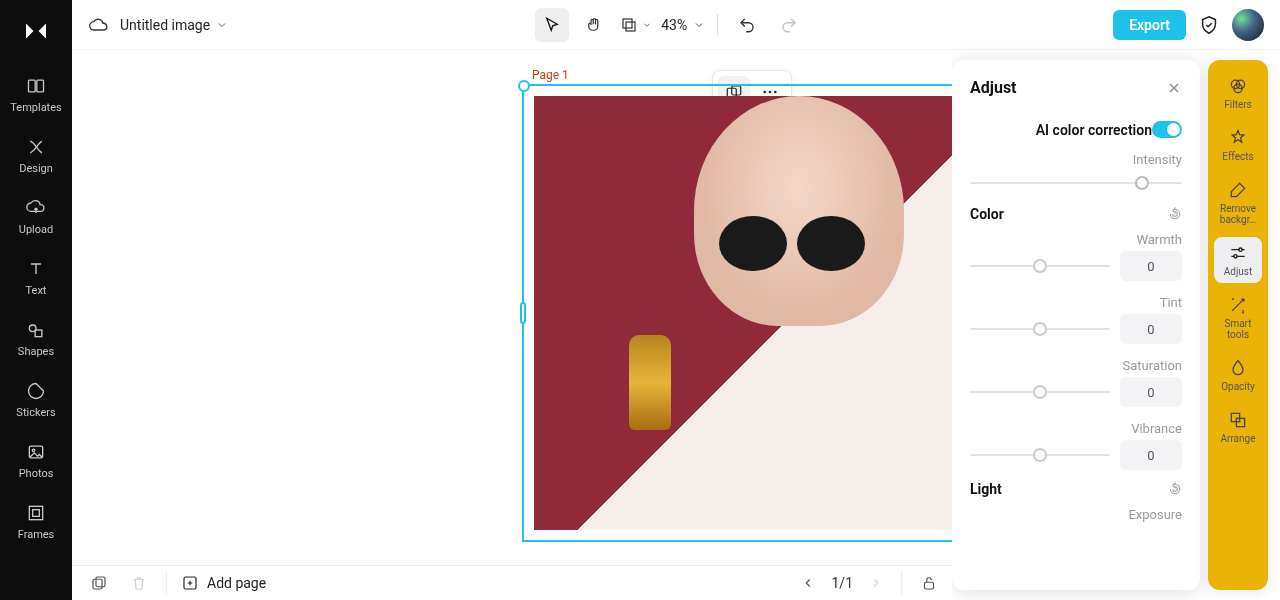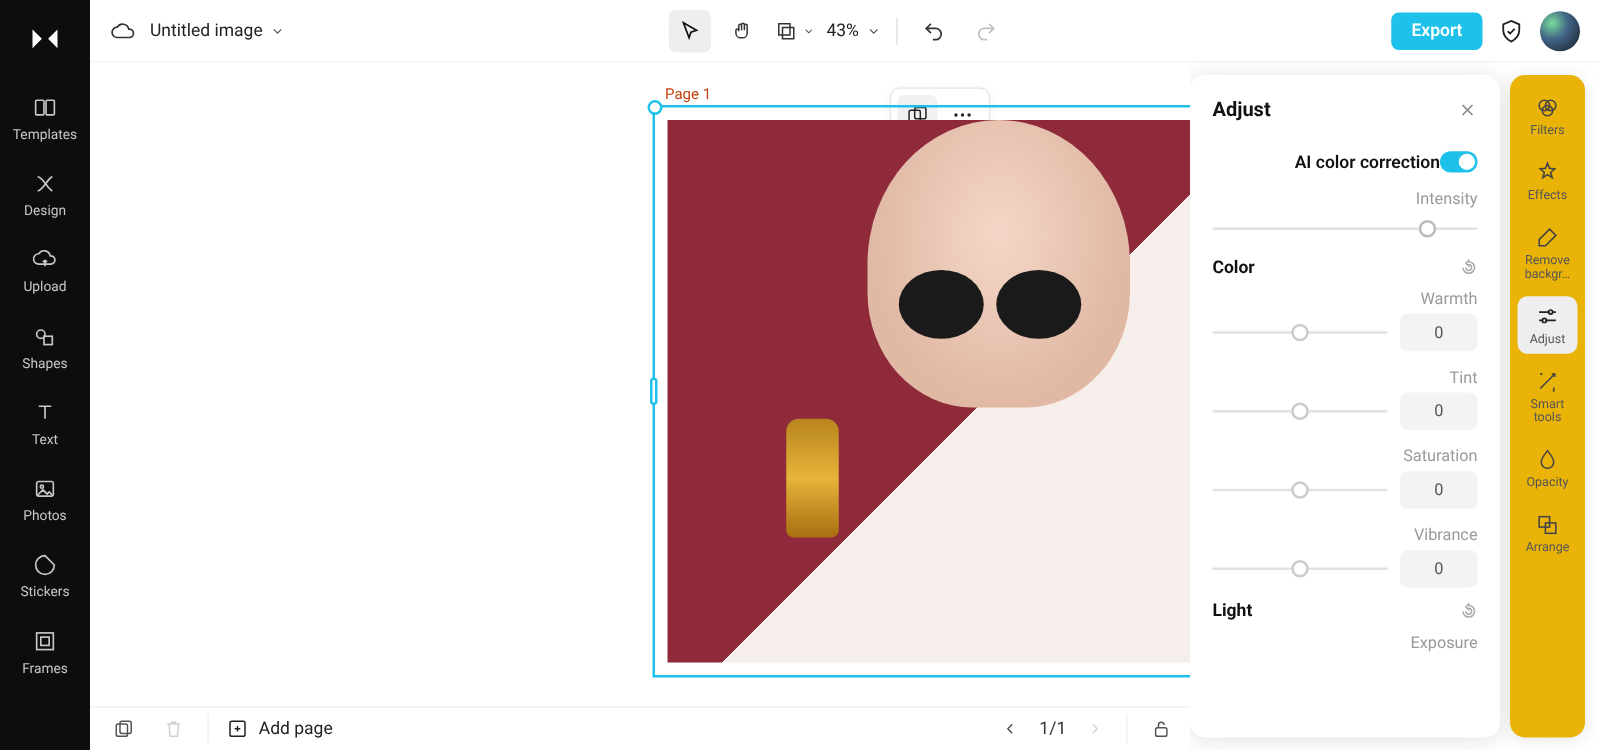--- a/index.html
+++ b/index.html
@@ -115,51 +115,51 @@
         <svg width="20" height="20" viewBox="0 0 24 24" fill="none" stroke="#c8c8c8" stroke-width="1.6">
           <path d="M6 16a5 5 0 010-10 6 6 0 0111 2 4 4 0 011 8H6z"></path>
           <path d="M12 12v6m0-6l-2 2m2-2l2 2"></path>
         </svg>
       </div>
     <span>Upload</span>
   </div>
   <div class="rail-item">
     <div class="ico">
         <svg width="20" height="20" viewBox="0 0 24 24" fill="none" stroke="#c8c8c8" stroke-width="1.6">
+          <path d="M6 6h12M12 6v12"></path>
+        </svg>
+      </div>
+    <span>Text</span>
+  </div>
+  <div class="rail-item">
+    <div class="ico">
+        <svg width="20" height="20" viewBox="0 0 24 24" fill="none" stroke="#c8c8c8" stroke-width="1.6">
           <circle cx="8" cy="10" r="4"></circle>
           <rect x="11" y="12" width="8" height="8"></rect>
         </svg>
       </div>
     <span>Shapes</span>
   </div>
   <div class="rail-item">
     <div class="ico">
         <svg width="20" height="20" viewBox="0 0 24 24" fill="none" stroke="#c8c8c8" stroke-width="1.6">
-          <path d="M6 6h12M12 6v12"></path>
-        </svg>
-      </div>
-    <span>Text</span>
+          <path d="M12 3a9 9 0 109 9l-9-9z"></path>
+        </svg>
+      </div>
+    <span>Stickers</span>
   </div>
   <div class="rail-item">
     <div class="ico">
         <svg width="20" height="20" viewBox="0 0 24 24" fill="none" stroke="#c8c8c8" stroke-width="1.6">
           <rect x="4" y="5" width="16" height="14" rx="2"></rect>
           <circle cx="9" cy="10" r="1.5"></circle>
           <path d="M5 18l5-5 4 4 2-2 3 3"></path>
         </svg>
       </div>
     <span>Photos</span>
-  </div>
-  <div class="rail-item">
-    <div class="ico">
-        <svg width="20" height="20" viewBox="0 0 24 24" fill="none" stroke="#c8c8c8" stroke-width="1.6">
-          <path d="M12 3a9 9 0 109 9l-9-9z"></path>
-        </svg>
-      </div>
-    <span>Stickers</span>
   </div>
   <div class="rail-item">
     <div class="ico">
         <svg width="20" height="20" viewBox="0 0 24 24" fill="none" stroke="#c8c8c8" stroke-width="1.6">
           <rect x="4" y="4" width="16" height="16"></rect>
           <rect x="8" y="8" width="8" height="8"></rect>
         </svg>
       </div>
     <span>Frames</span>
   </div>

